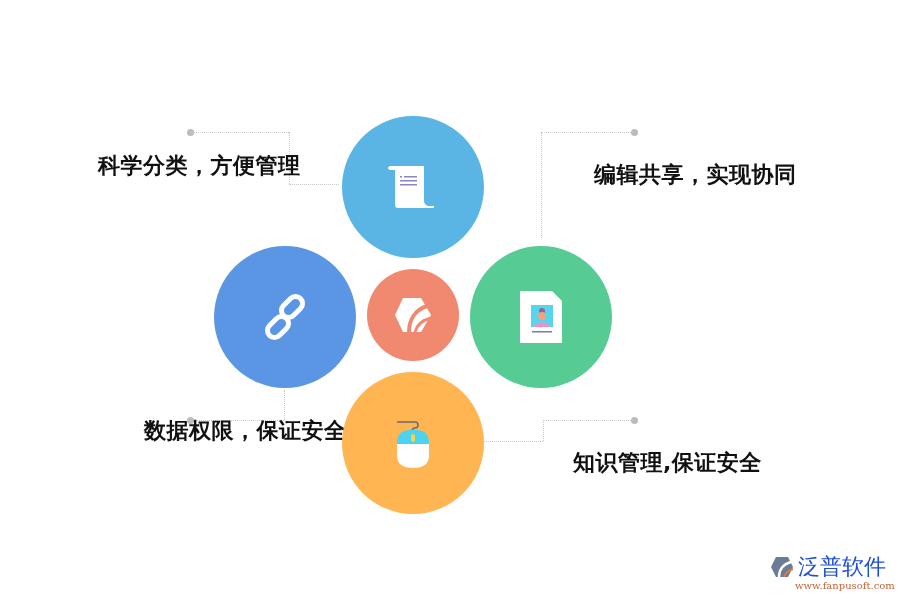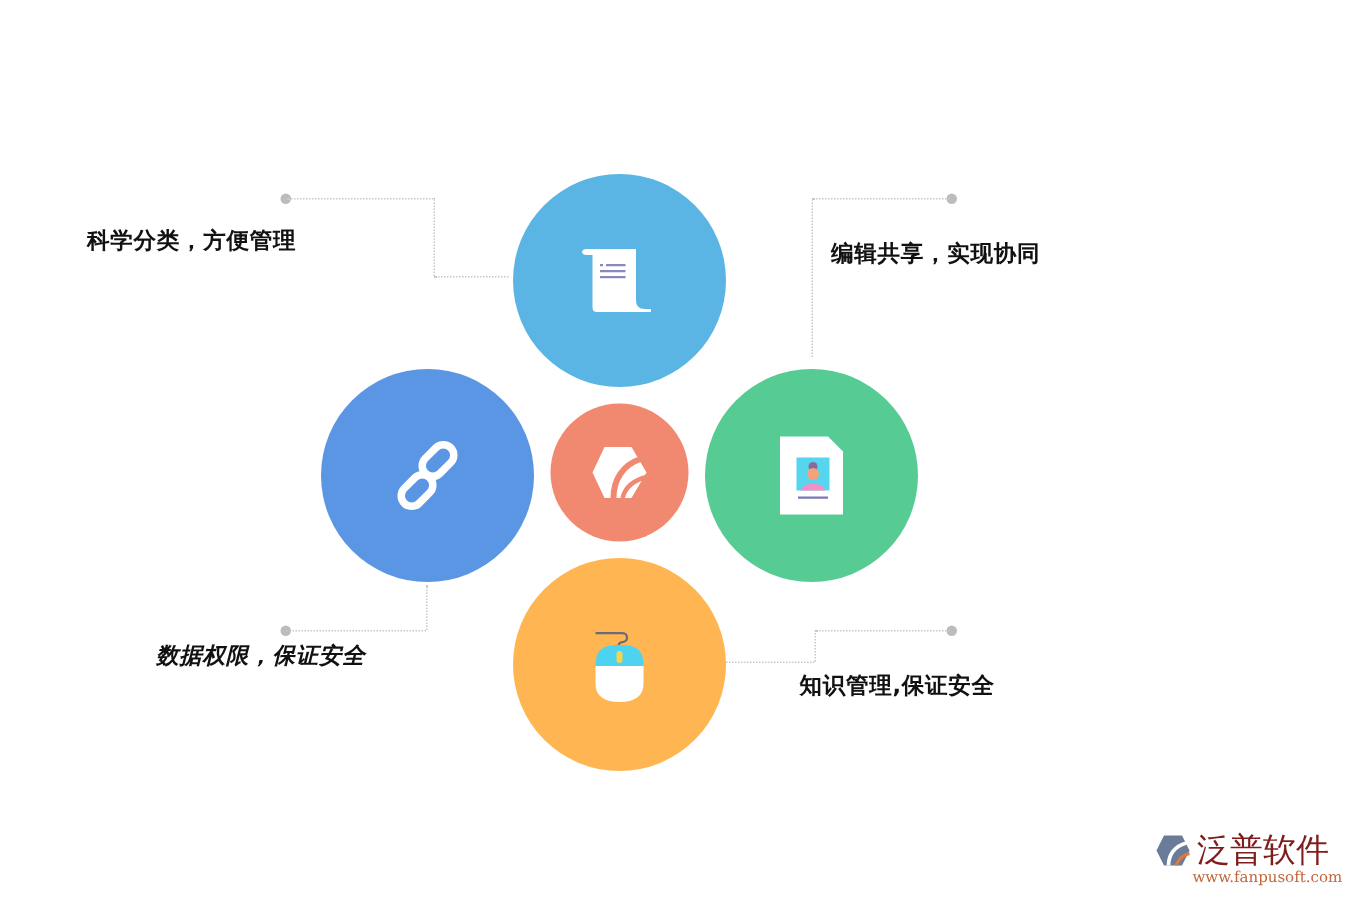--- a/index.html
+++ b/index.html
@@ -1,24 +1,24 @@
 <!DOCTYPE html>
 <html><head>
 <meta charset="utf-8">
 <style>
   html, body { margin:0; padding:0; }
   body { width:900px; height:600px; background:#ffffff; position:relative; overflow:hidden;
          font-family:"DejaVu Sans", "Liberation Sans", sans-serif; }
   .circle { position:absolute; border-radius:50%; display:flex; align-items:center; justify-content:center; }
-  .label { position:absolute; font-size:15px; font-weight:bold; color:#111; white-space:nowrap; letter-spacing:0.5px; }
+  .label { position:absolute; font-size:22px; font-weight:bold; color:#111; white-space:nowrap; letter-spacing:0.5px;margin-left:40px; }
   .dot { position:absolute; width:7px; height:7px; border-radius:50%; background:#bcbcbc; }
   .hline { position:absolute; height:0; border-top:1px dotted #c8c8c8; }
   .vline { position:absolute; width:0; border-left:1px dotted #c8c8c8; }
   .logo { position:absolute; left:770px; top:552px; }
-  .logo-cn { font-size:22px; color:#7f1d1d; font-family:"DejaVu Sans", sans-serif; display:flex; align-items:center; gap:4px; }
+  .logo-cn { font-size:22px; color:#1d4ed8; font-family:"DejaVu Sans", sans-serif; display:flex; align-items:center; gap:4px; }
   .logo-url { font-size:10px; color:#c2643a; font-family:"DejaVu Serif", serif; margin-left:25px; margin-top:-2px; }
 </style>
 </head>
 <body>
 
 <div class="dot" style="left:187px;top:129px;"></div>
 <div class="hline" style="left:191px;top:132px;width:98px;"></div>
 <div class="vline" style="left:289px;top:132px;height:52px;"></div>
 <div class="hline" style="left:289px;top:184px;width:50px;"></div>
 
@@ -30,21 +30,21 @@
 <div class="hline" style="left:191px;top:420px;width:93px;"></div>
 <div class="vline" style="left:284px;top:390px;height:30px;"></div>
 
 <div class="dot" style="left:631px;top:417px;"></div>
 <div class="hline" style="left:543px;top:420px;width:90px;"></div>
 <div class="vline" style="left:543px;top:420px;height:21px;"></div>
 <div class="hline" style="left:484px;top:441px;width:59px;"></div>
 
 <div class="label" style="left:58px;top:151px;">科学分类，方便管理</div>
 <div class="label" style="left:554px;top:160px;">编辑共享，实现协同</div>
-<div class="label" style="left:104px;top:428px;font-style:italic;">数据权限，保证安全</div>
+<div class="label" style="left:104px;top:416px;">数据权限，保证安全</div>
 <div class="label" style="left:533px;top:448px;">知识管理,保证安全</div>
 
 <div class="circle" style="left:342px;top:116px;width:142px;height:142px;background:#5AB5E5;">
   <svg width="54" height="46" viewBox="0 0 54 46">
     <path d="M5 2 H38 V36 C38 40 40 42 44 42 H48 V44 H12 C10 44 9 43 9 41 V6 H5 C3 6 2 5 2 4 C2 3 3 2 5 2 Z" fill="#fff"></path>
     <rect x="14" y="12" width="2" height="1.5" fill="#8a86c0"></rect>
     <rect x="18" y="12" width="13" height="1.5" fill="#8a86c0"></rect>
     <rect x="14" y="16" width="17" height="1.5" fill="#8a86c0"></rect>
     <rect x="14" y="20" width="17" height="1.5" fill="#8a86c0"></rect>
   </svg>

